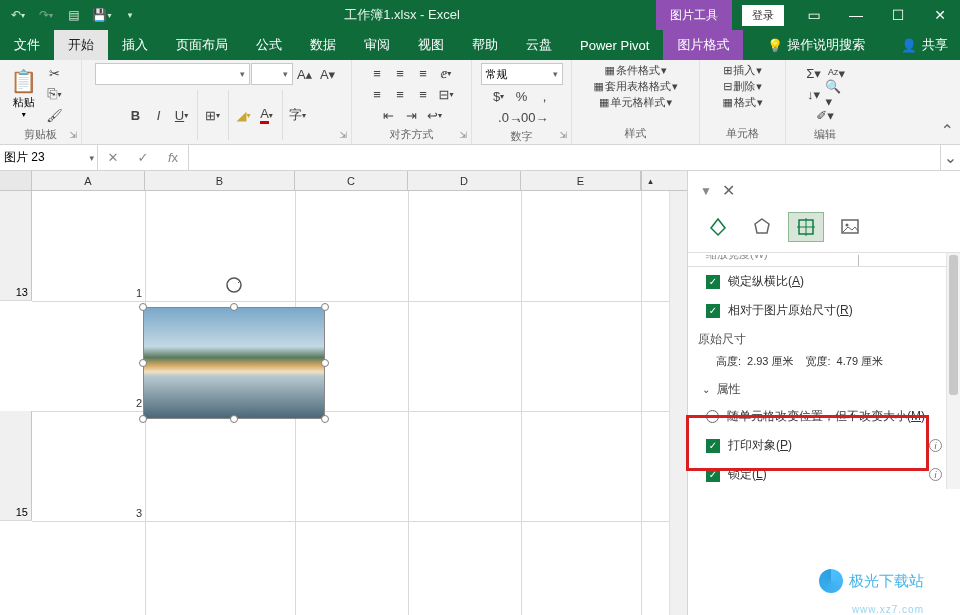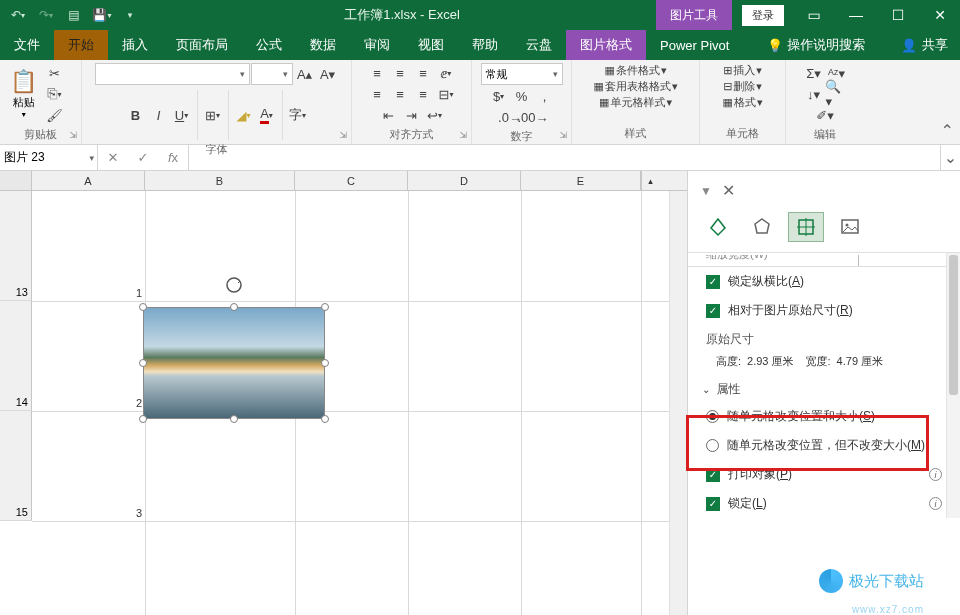--- a/index.html
+++ b/index.html
@@ -11,21 +11,21 @@
 .qat-btn { width: 24px; height: 24px; display: flex; align-items: center; justify-content: center; color: #cde8d6; cursor: pointer; }
 .title-center { flex: 1; text-align: center; font-size: 13px; color: #e8f5ec; }
 .title-right { display: flex; align-items: center; gap: 2px; }
 .ctx-tab { background: #8f4fb3; height: 30px; padding: 0 14px; display: flex; align-items: center; font-size: 12px; }
 .login-btn { background: #fff; color: #333; padding: 3px 10px; margin: 0 8px; font-size: 11px; cursor: pointer; }
 .win-btn { width: 40px; height: 30px; display: flex; align-items: center; justify-content: center; color: #fff; cursor: pointer; font-size: 14px; }
 
 
 .ribbon-tabs { height: 30px; background: #0f6b3a; display: flex; align-items: stretch; color: #fff; font-size: 13px; }
 .rtab { padding: 0 14px; display: flex; align-items: center; cursor: pointer; }
-.rtab.active { background: #a16207; color: #222; }
+.rtab.active { background: #e5e5e5; color: #222; }
 .rtab.ctx { background: #8f4fb3; }
 .rtab-spacer { flex: 1; }
 .help-ico { margin-left: 10px; }
 .share-btn { padding: 0 12px; display: flex; align-items: center; gap: 4px; cursor: pointer; }
 
 
 .ribbon { height: 85px; background: #f3f3f3; border-bottom: 1px solid #d4d4d4; display: flex; position: relative; }
 .ribbon-group { border-right: 1px solid #e1e1e1; display: flex; flex-direction: column; padding: 3px 6px 0; }
 .rg-content { flex: 1; display: flex; align-items: center; gap: 2px; }
 .rg-label { font-size: 11px; color: #666; text-align: center; padding: 2px 0 3px; }
@@ -85,21 +85,21 @@
 .tp-scroll-fade { position: absolute; left: 18px; top: -8px; font-size: 11px; color: #888; }
 .tp-spin { position: absolute; right: 8px; top: -4px; width: 94px; height: 20px; border: 1px solid #bbb; background: #fff; }
 .tp-row { padding: 6px 18px; display: flex; align-items: center; gap: 8px; }
 .tp-chk { width: 14px; height: 14px; background: #107c41; display: flex; align-items: center; justify-content: center; color: #fff; font-size: 10px; cursor: pointer; }
 .tp-radio { width: 13px; height: 13px; border: 1px solid #666; border-radius: 50%; display: flex; align-items: center; justify-content: center; cursor: pointer; }
 .tp-radio.on::after { content: ""; width: 7px; height: 7px; background: #333; border-radius: 50%; }
 .tp-label { flex: 1; color: #333; }
 .tp-hotkey { text-decoration: underline; }
 .tp-section-title { padding: 8px 14px 4px; display: flex; align-items: center; gap: 6px; cursor: pointer; color: #444; }
 .tp-caret { font-size: 10px; }
-.tp-subhead { padding: 6px 18px 2px; color: #555; }
+.tp-subhead { padding: 6px 10px 2px; color: #555; }
 .tp-dim-row { padding: 4px 28px; display: flex; gap: 6px; font-size: 11px; color: #333; }
 .tp-btn { border: 1px solid #adadad; background: #fdfdfd; padding: 3px 12px; font-size: 11px; cursor: pointer; margin-left: 28px; }
 .tp-hilite { position: absolute; border: 3px solid #d81e1e; pointer-events: none; }
 .tp-vtrack { position: absolute; right: 0; top: 0; bottom: 0; width: 14px; background: #f3f3f3; border-left: 1px solid #e4e4e4; }
 .tp-thumb { position: absolute; left: 2px; right: 2px; background: #c8c8c8; border-radius: 3px; }
 .info-ico { width: 13px; height: 13px; border: 1px solid #888; border-radius: 50%; display: inline-flex; align-items: center; justify-content: center; font-size: 9px; color: #666; font-style: italic; cursor: pointer; }
 
 
 .watermark { position: absolute; right: 36px; bottom: 22px; display: flex; align-items: center; gap: 6px; color: #47b5e8; font-size: 15px; }
 .wm-logo { width: 24px; height: 24px; border-radius: 50%; background: conic-gradient(#4fc0ff, #2b9fe0); }
@@ -131,22 +131,22 @@
   <div class="rtab">文件</div>
   <div class="rtab active">开始</div>
   <div class="rtab">插入</div>
   <div class="rtab">页面布局</div>
   <div class="rtab">公式</div>
   <div class="rtab">数据</div>
   <div class="rtab">审阅</div>
   <div class="rtab">视图</div>
   <div class="rtab">帮助</div>
   <div class="rtab">云盘</div>
+  <div class="rtab">Power Pivot</div>
   <div class="rtab ctx">图片格式</div>
-  <div class="rtab">Power Pivot</div>
   <div class="rtab help-ico"><span>💡</span>&nbsp;<span>操作说明搜索</span></div>
   <div class="rtab-spacer"></div>
   <div class="share-btn">
       <span>👤</span>
       <span>共享</span>
     </div>
 </div>
 
 <div class="ribbon">
 
@@ -197,21 +197,20 @@
         <div class="sep"></div>
         <div class="small-btn" style="color:#c8a838">◢<span style="font-size:8px">▾</span></div>
         <div class="small-btn">
             <span style="border-bottom:3px solid #c00">A</span>
             <span style="font-size:8px">▾</span>
           </div>
         <div class="sep"></div>
         <div class="small-btn">字<span style="font-size:8px">▾</span></div>
       </div>
     </div>
-    <div class="rg-label">字体</div>
     <div class="rg-launcher">⇲</div>
   </div>
 
   <div class="ribbon-group" style="width:120px;position:relative">
     <div class="rg-content vstack">
       <div class="hstack">
         <div class="small-btn">≡</div>
         <div class="small-btn">≡</div>
         <div class="small-btn">≡</div>
         <div class="small-btn">ⅇ<span style="font-size:8px">▾</span></div>
@@ -309,21 +308,20 @@
       <div class="corner"></div>
       <div class="ch A">A</div>
       <div class="ch B">B</div>
       <div class="ch C">C</div>
       <div class="ch D">D</div>
       <div class="ch E">E</div>
       <div class="vscroll-top">▴</div>
     </div>
     <div class="grid-body">
       <div class="row-hdr" style="top:0">13</div>
-      <div class="row-hdr" style="top:110px">14</div>
       <div class="row-hdr" style="top:220px">15</div>
       <div class="gridlines">
         <div class="vline" style="left:113px"></div>
           <div class="vline" style="left:263px"></div>
         <div class="vline" style="left:376px"></div>
           <div class="vline" style="left:489px"></div>
           <div class="vline" style="left:609px"></div>
         <div class="hline" style="top:110px"></div>
           <div class="hline" style="top:220px"></div>
           <div class="hline" style="top:330px"></div>
@@ -405,24 +403,20 @@
         <span>4.79 厘米</span>
       </div>
 
       <div class="tp-hilite" style="left:-2px;top:162px;width:243px;height:56px"></div>
 
       <div class="tp-section-title">
         <span class="tp-caret">⌄</span>
         <span>属性</span>
       </div>
       <div class="tp-row">
-        <div class="tp-radio on"></div>
-        <div class="tp-label"><span>随单元格改变位置和大小(</span><span class="tp-hotkey">S</span><span>)</span></div>
-      </div>
-      <div class="tp-row">
         <div class="tp-radio"></div>
         <div class="tp-label"><span>随单元格改变位置，但不改变大小(</span><span class="tp-hotkey">M</span><span>)</span></div>
       </div>
       <div class="tp-row">
         <div class="tp-chk">✓</div>
         <div class="tp-label"><span>打印对象(</span><span class="tp-hotkey">P</span><span>)</span></div>
         <span class="info-ico">i</span>
       </div>
       <div class="tp-row">
         <div class="tp-chk">✓</div>

